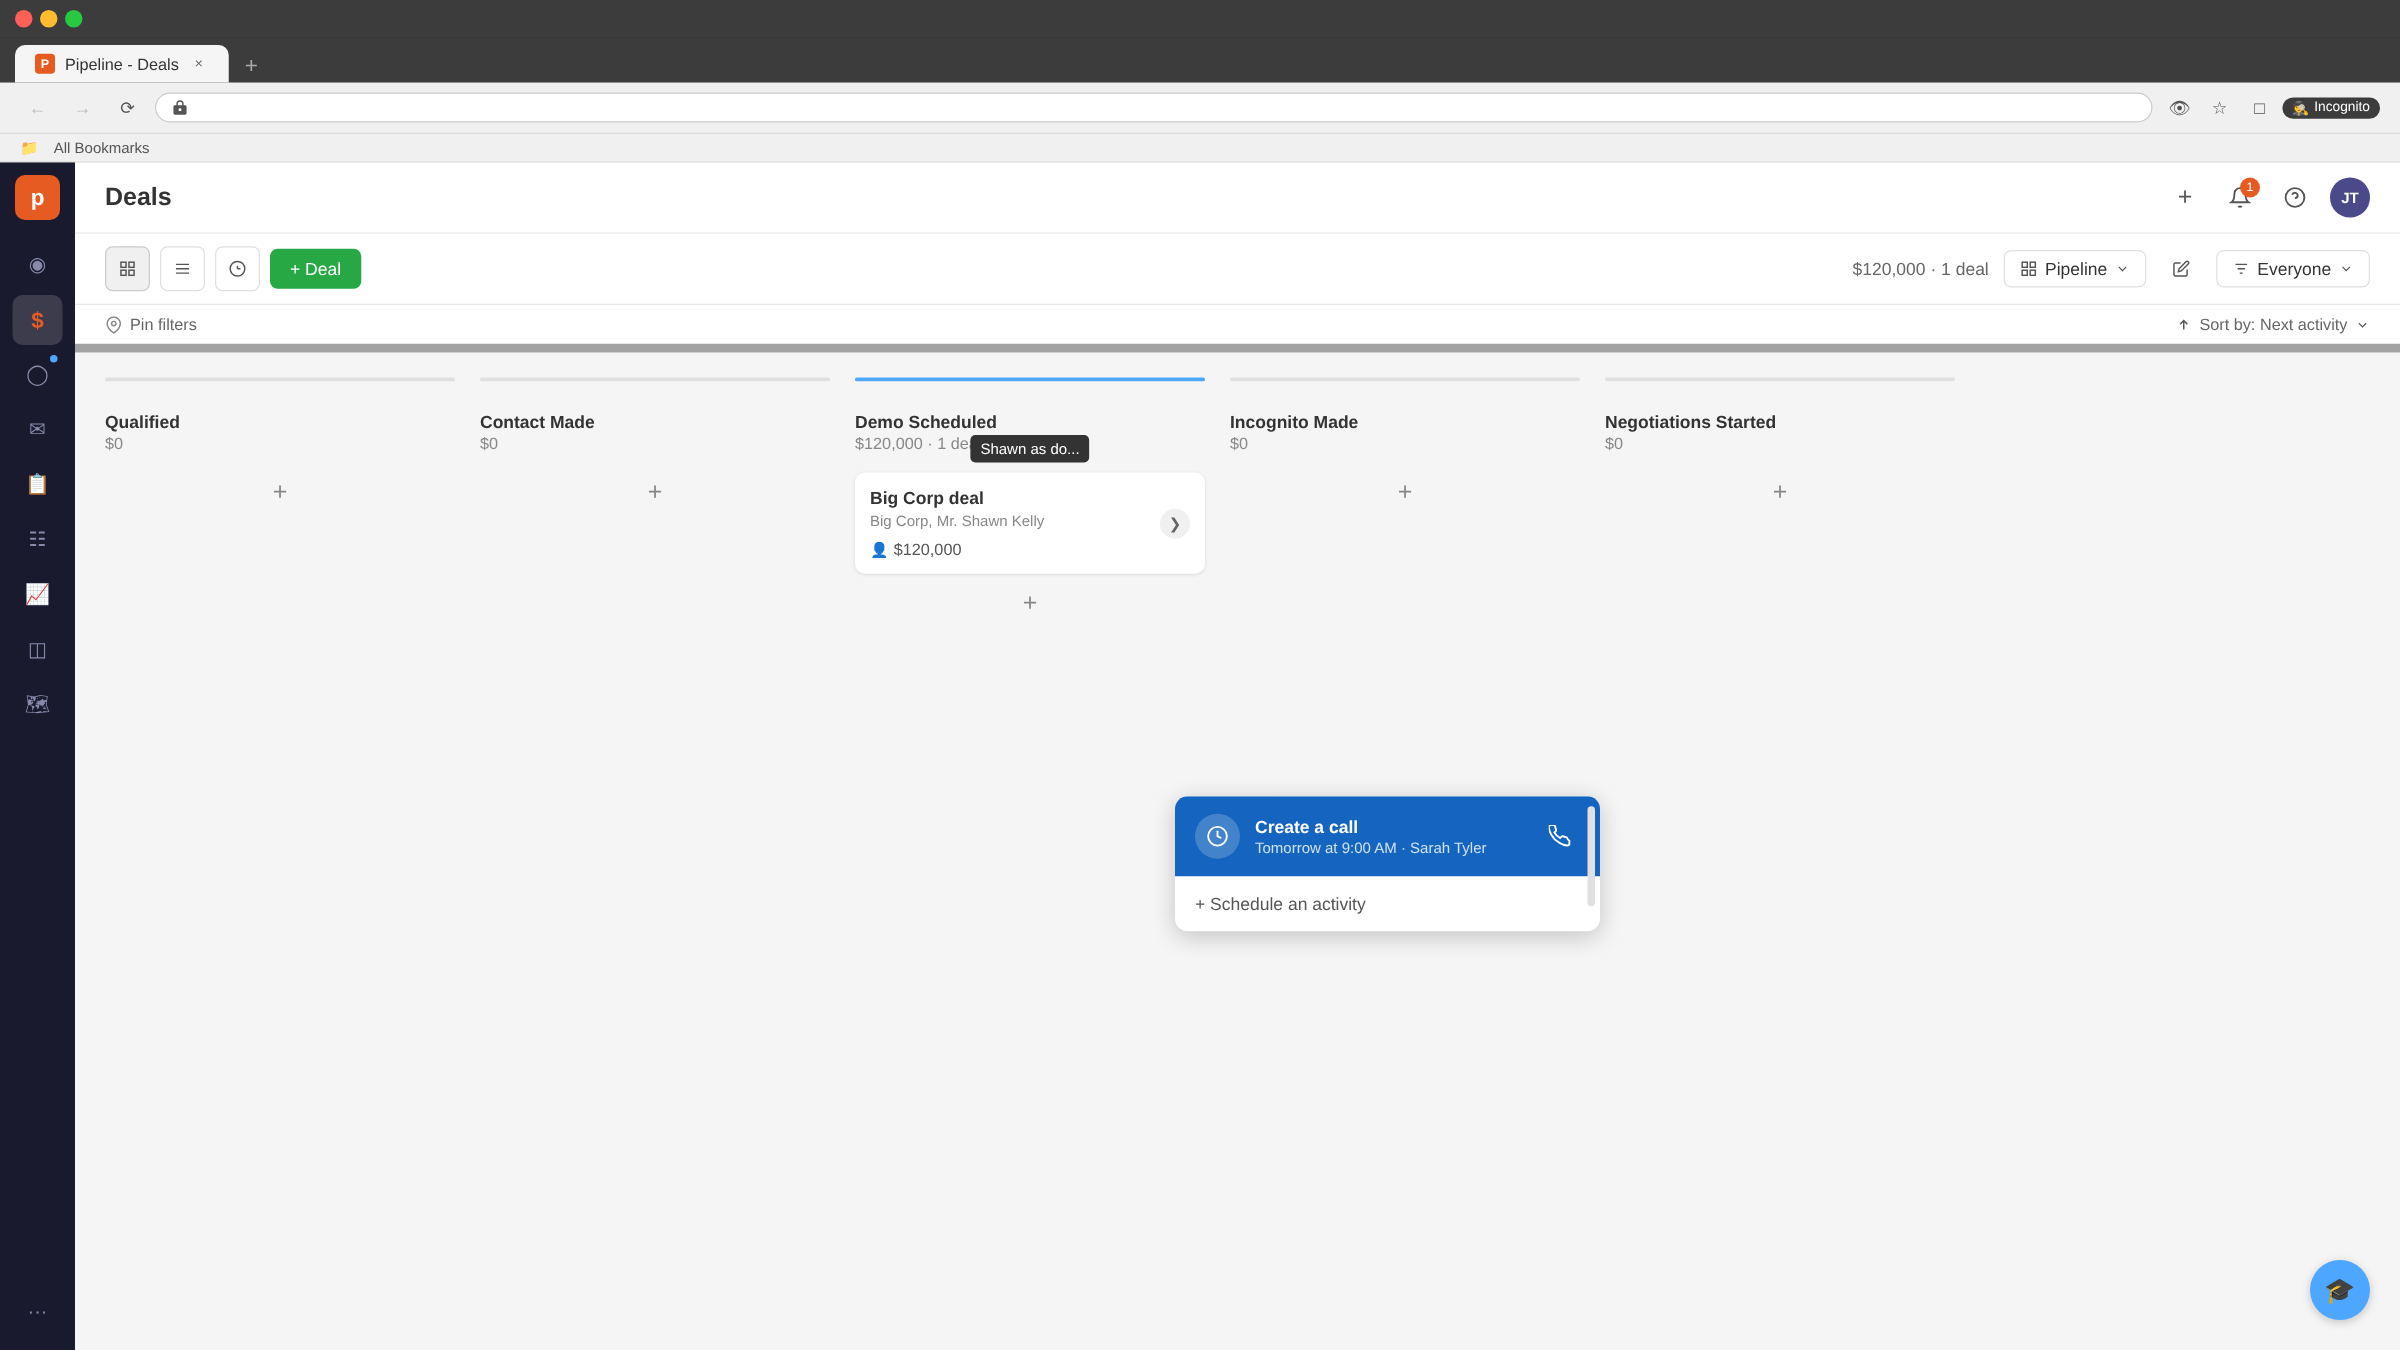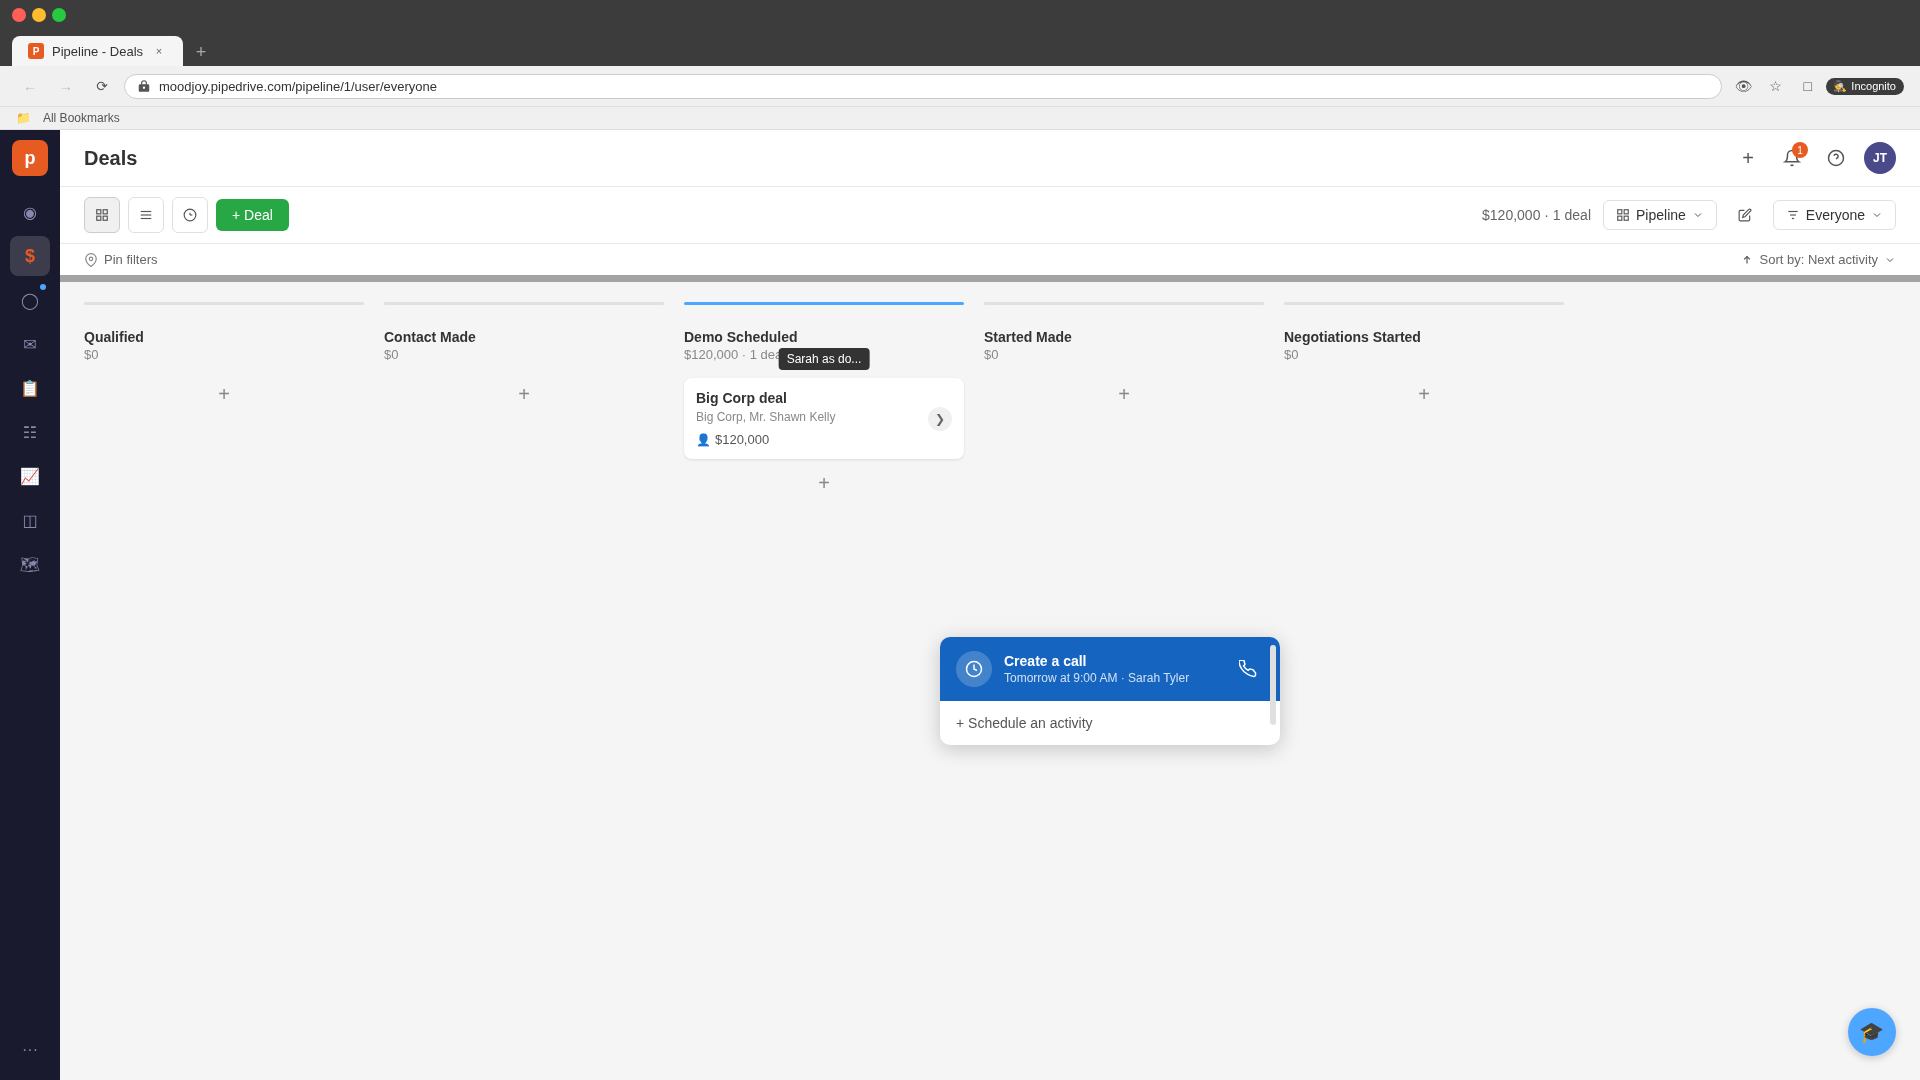--- a/index.html
+++ b/index.html
@@ -127,21 +127,20 @@
     <div class="tab-new">+</div>
   </div>
   <div class="browser-toolbar">
     <div class="nav-btn disabled">←</div>
     <div class="nav-btn disabled">→</div>
     <div class="nav-btn">⟳</div>
     <div class="address-bar">
       <svg width="14" height="14" viewBox="0 0 24 24" fill="#555">
           <path d="M12 2a5 5 0 00-5 5v2H5a2 2 0 00-2 2v9a2 2 0 002 2h14a2 2 0 002-2v-9a2 2 0 00-2-2h-2V7a5 5 0 00-5-5zm0 2a3 3 0 013 3v2H9V7a3 3 0 013-3zm0 9a2 2 0 110 4 2 2 0 010-4z"></path>
         </svg>
-      <input type="text" value="moodjoy.pipedrive.com/pipeline/1/user/everyone" style="">
     </div>
     <div class="toolbar-actions">
       <div class="toolbar-action-btn">👁</div>
       <div class="toolbar-action-btn">☆</div>
       <div class="toolbar-action-btn">□</div>
       <div class="incognito-badge">
         <span>🕵</span>
         <span>Incognito</span>
       </div>
     </div>
@@ -316,36 +315,36 @@
       </div>
 
       <div class="pipeline-column">
         <div class="column-bar has-deals"></div>
         <div class="column-header">
           <div class="column-title">Demo Scheduled</div>
           <div class="column-value">$120,000 · 1 deal</div>
         </div>
 
         <div class="deal-card" style="position: relative;">
-          <div class="mark-done-tooltip">Sarah as do...</div>
+          <div class="mark-done-tooltip">Shawn as do...</div>
           <div class="deal-title">Big Corp deal</div>
           <div class="deal-company">Big Corp, Mr. Shawn Kelly</div>
           <div class="deal-amount">
             <span class="deal-amount-icon">👤</span>
             <span>$120,000</span>
           </div>
           <div class="deal-arrow">❯</div>
         </div>
         <div class="add-card-btn">+</div>
       </div>
 
       <div class="pipeline-column">
         <div class="column-bar"></div>
         <div class="column-header">
-          <div class="column-title">Started Made</div>
+          <div class="column-title">Incognito Made</div>
           <div class="column-value">$0</div>
         </div>
         <div class="add-card-btn">+</div>
       </div>
 
       <div class="pipeline-column">
         <div class="column-bar"></div>
         <div class="column-header">
           <div class="column-title">Negotiations Started</div>
           <div class="column-value">$0</div>

